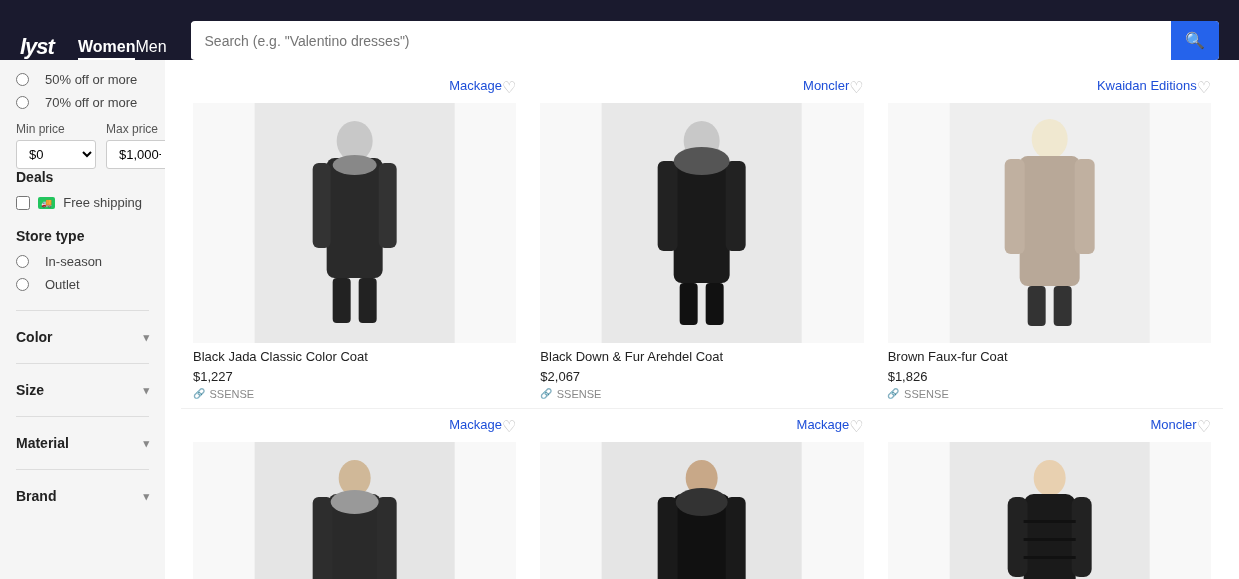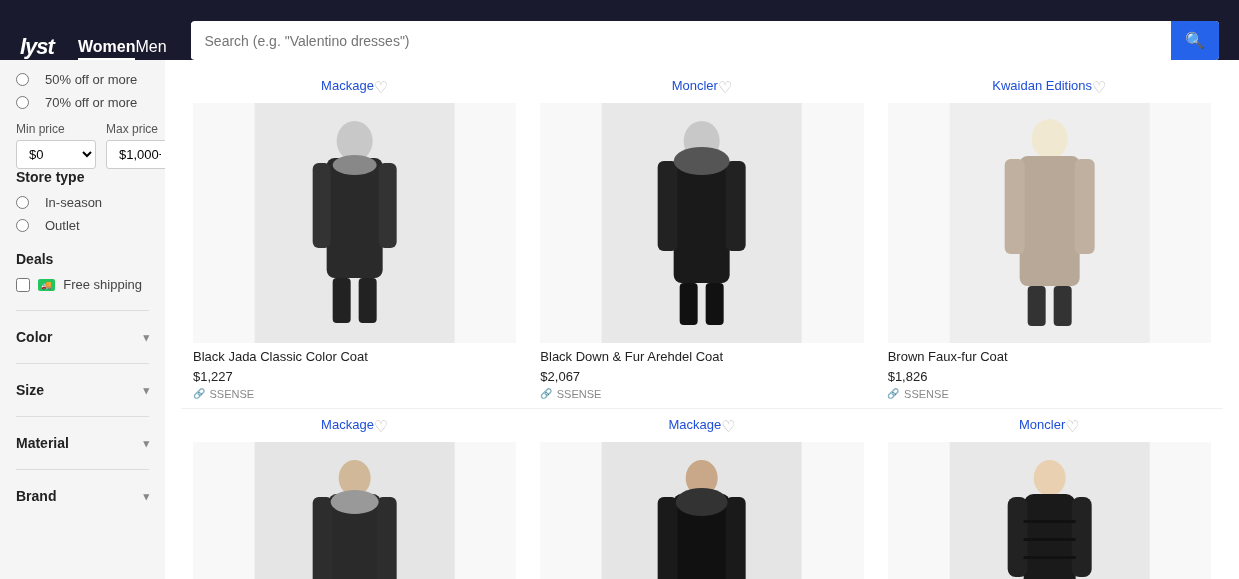--- a/index.html
+++ b/index.html
@@ -191,21 +191,21 @@
 
     .product-card {
       padding: 8px 12px;
       border-bottom: 1px solid #f0f0f0;
       position: relative;
       background: white;
     }
 
     .product-top-row {
       display: flex;
-      justify-content: center;
+      justify-content: flex-end;
       align-items: flex-start;
       margin-bottom: 4px;
     }
 
     .brand-name {
       color: #1d4ed8;
       font-size: 13px;
       font-weight: 500;
       cursor: pointer;
     }
@@ -307,42 +307,42 @@
         <select class="price-select">
           <option>$1,000+</option>
           <option>$500</option>
           <option>$200</option>
           <option>$100</option>
         </select>
       </div>
     </div>
 
     <div class="filter-section">
+      <div class="section-title">Deals</div>
+      <label class="deals-item">
+        <input type="checkbox" style="">
+        <span class="truck-icon">🚚</span>
+        <span>Free shipping</span>
+      </label>
+    </div>
+
+    <div class="filter-section">
       <div class="section-title">Store type</div>
       <div class="store-type-group">
         <label class="radio-item">
           <input type="radio" name="store_type" style="">
           <span>In-season</span>
         </label>
         <label class="radio-item">
           <input type="radio" name="store_type" style="">
           <span>Outlet</span>
         </label>
       </div>
     </div>
 
-    <div class="filter-section">
-      <div class="section-title">Deals</div>
-      <label class="deals-item">
-        <input type="checkbox" style="">
-        <span class="truck-icon">🚚</span>
-        <span>Free shipping</span>
-      </label>
-    </div>
-
     <div class="expandable-section">
       <span>Color</span>
       <span class="chevron">▾</span>
     </div>
     <div class="expandable-section">
       <span>Size</span>
       <span class="chevron">▾</span>
     </div>
     <div class="expandable-section">
       <span>Material</span>

